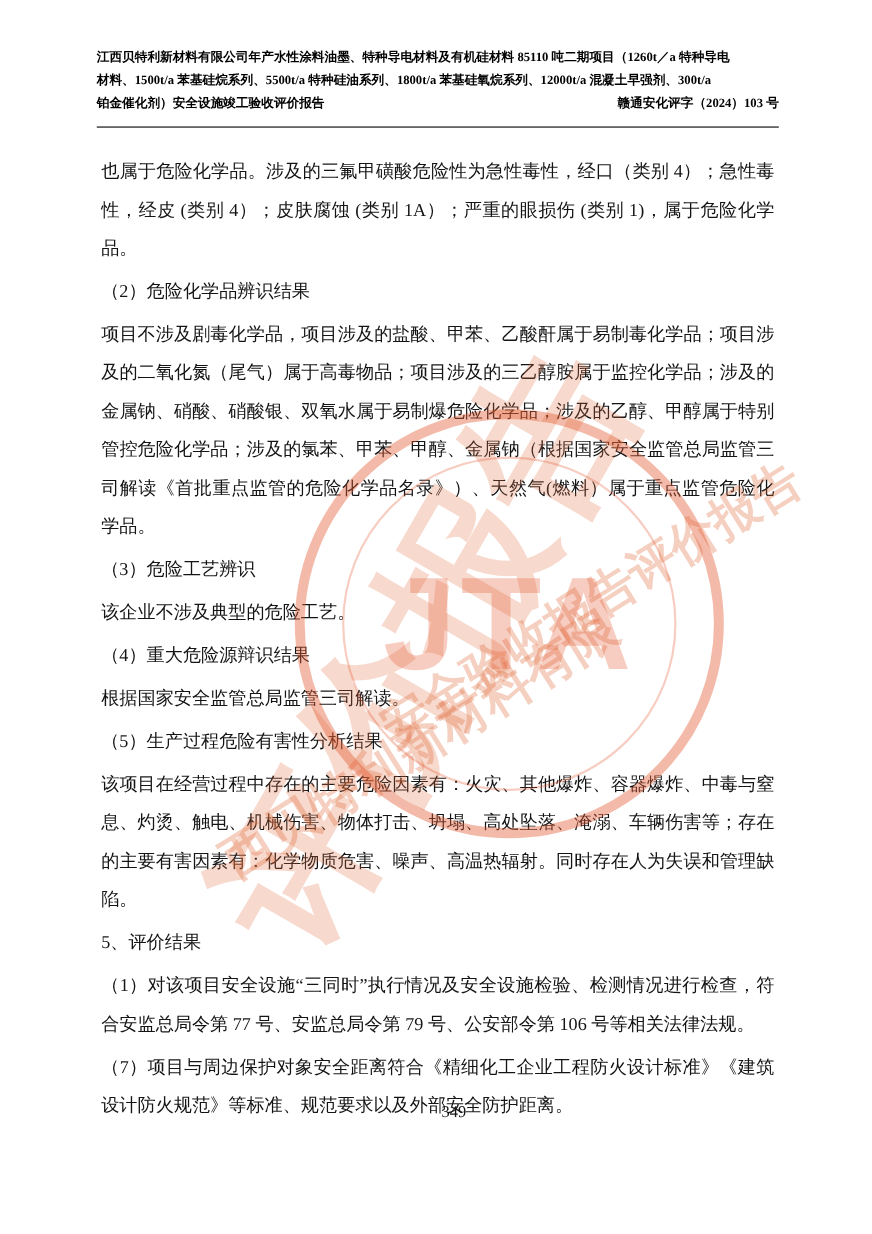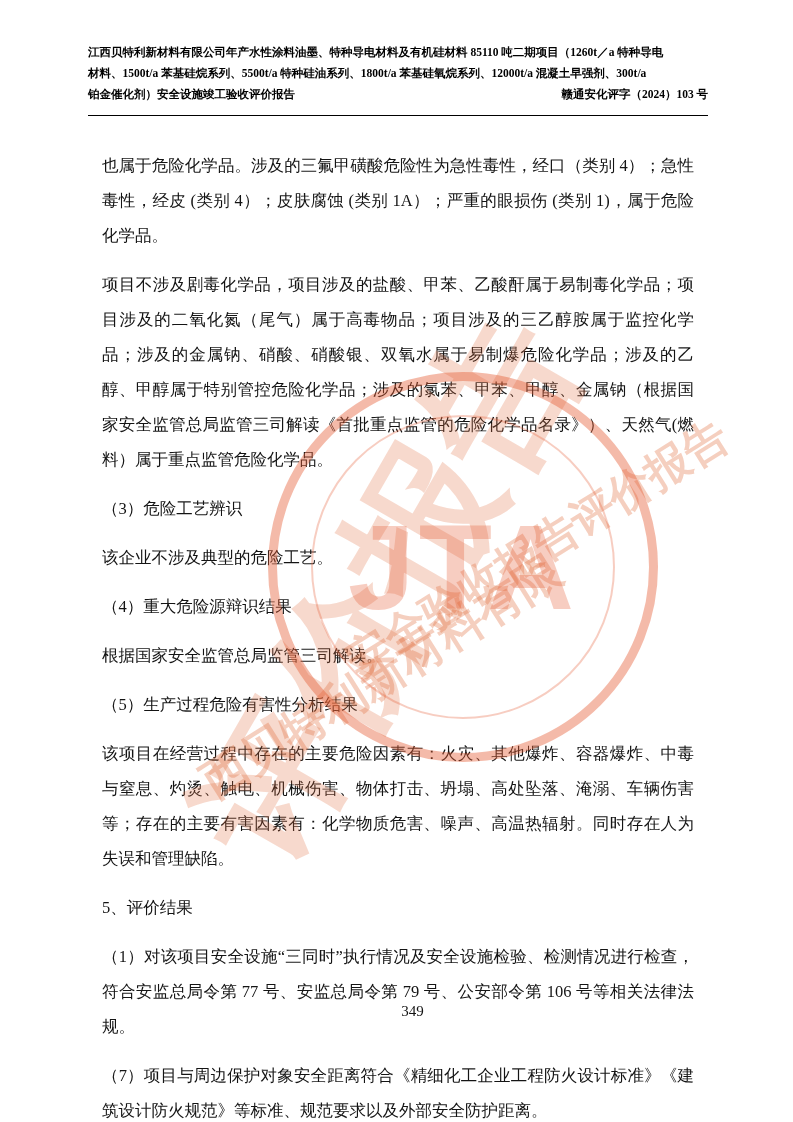--- a/index.html
+++ b/index.html
@@ -59,21 +59,21 @@
     position: absolute;
     top: 134px;
     left: 88px;
     width: 620px;
     font-size: 16.5px;
     line-height: 35px;
     text-align: justify;
     color: #141414;
   }
   .content p {
-    margin: 14px;
+    margin: 4px;
     text-indent: 0;
   }
   .p-indent {
     text-indent: 33px;
   }
 
   
   .page-number {
     position: absolute;
     top: 1003px;
@@ -169,20 +169,21 @@
   <div class="wm-diag wm-a">西贝特利新材料有限</div>
   <div class="wm-diag wm-b">安全验收报告评价报告</div>
 
   <div class="seal">
     <div class="seal-inner"></div>
     <div class="seal-text">JTA</div>
   </div>
 
   <div class="content">
     <p>也属于危险化学品。涉及的三氟甲磺酸危险性为急性毒性，经口（类别 4）；急性毒性，经皮 (类别 4）；皮肤腐蚀 (类别 1A）；严重的眼损伤 (类别 1)，属于危险化学品。</p>
+    <p class="p-indent">（2）危险化学品辨识结果</p>
     <p class="p-indent">项目不涉及剧毒化学品，项目涉及的盐酸、甲苯、乙酸酐属于易制毒化学品；项目涉及的二氧化氮（尾气）属于高毒物品；项目涉及的三乙醇胺属于监控化学品；涉及的金属钠、硝酸、硝酸银、双氧水属于易制爆危险化学品；涉及的乙醇、甲醇属于特别管控危险化学品；涉及的氯苯、甲苯、甲醇、金属钠（根据国家安全监管总局监管三司解读《首批重点监管的危险化学品名录》）、天然气(燃料）属于重点监管危险化学品。</p>
     <p class="p-indent">（3）危险工艺辨识</p>
     <p>该企业不涉及典型的危险工艺。</p>
     <p class="p-indent">（4）重大危险源辩识结果</p>
     <p>根据国家安全监管总局监管三司解读。</p>
     <p class="p-indent">（5）生产过程危险有害性分析结果</p>
     <p>该项目在经营过程中存在的主要危险因素有：火灾、其他爆炸、容器爆炸、中毒与窒息、灼烫、触电、机械伤害、物体打击、坍塌、高处坠落、淹溺、车辆伤害等；存在的主要有害因素有：化学物质危害、噪声、高温热辐射。同时存在人为失误和管理缺陷。</p>
     <p class="p-indent">5、评价结果</p>
     <p class="p-indent">（1）对该项目安全设施“三同时”执行情况及安全设施检验、检测情况进行检查，符合安监总局令第 77 号、安监总局令第 79 号、公安部令第 106 号等相关法律法规。</p>
     <p class="p-indent">（7）项目与周边保护对象安全距离符合《精细化工企业工程防火设计标准》《建筑设计防火规范》等标准、规范要求以及外部安全防护距离。</p>

